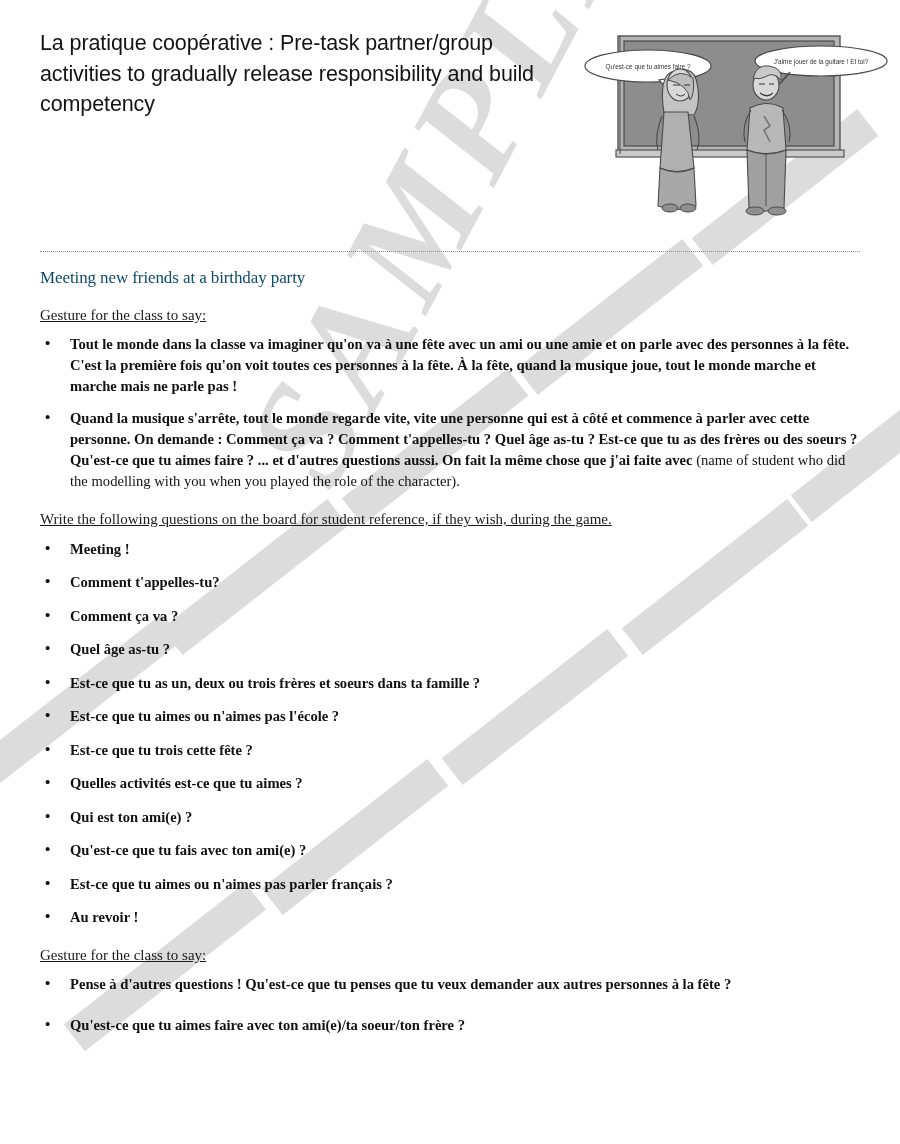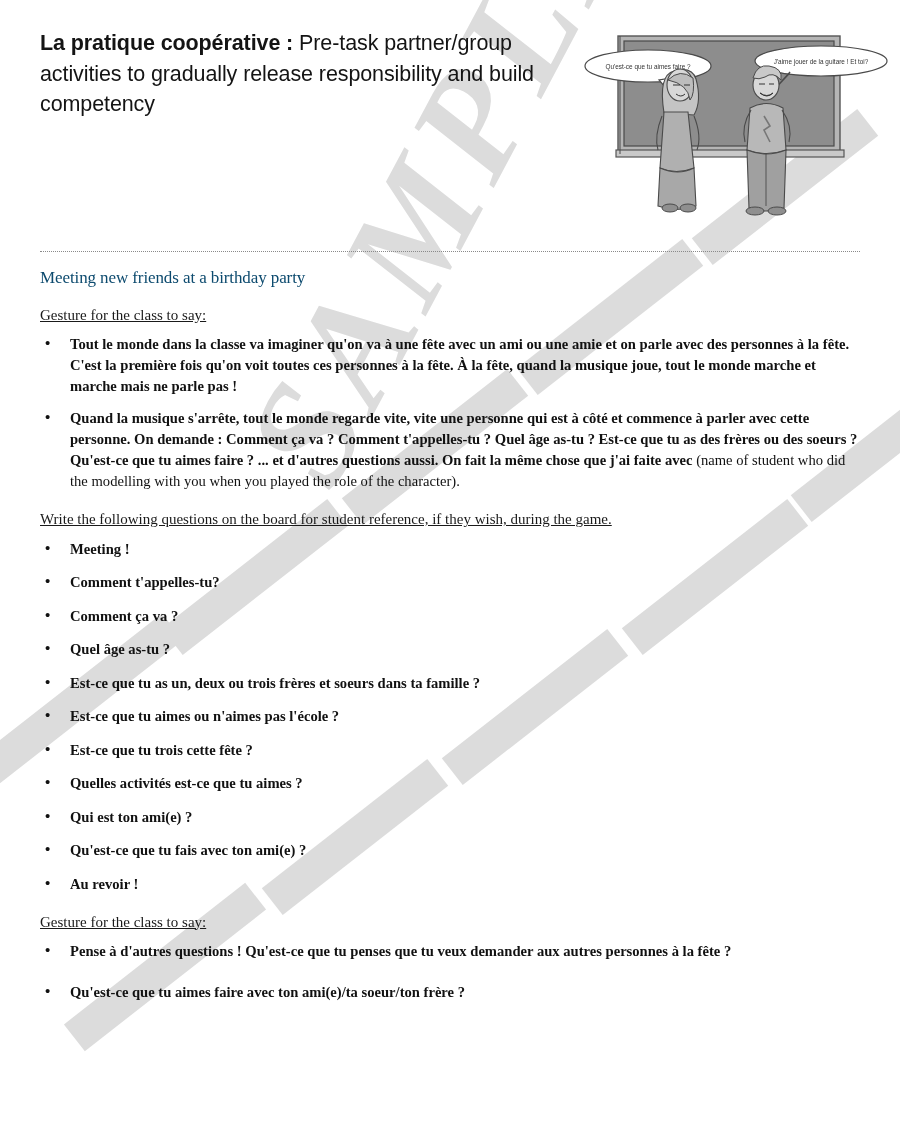--- a/index.html
+++ b/index.html
@@ -63,21 +63,21 @@
   h1.doc-title {
     font-family: "Liberation Sans", sans-serif;
     font-weight: normal;
     font-size: 21.5px;
     line-height: 1.42;
     margin: 0;
     color: #141414;
     letter-spacing: -0.1px;
   }
   h1.doc-title .lead {
-    font-weight: bold;
+    font-weight: normal;
   }
 
   .divider {
     margin: 18px 0 0 0;
     border: none;
     border-top: 1.5px dotted #8a8a8a;
     width: 100%;
   }
 
   h2.section-title {
@@ -230,20 +230,21 @@
     <li><span>Meeting !</span></li>
     <li><span>Comment t'appelles-tu?</span></li>
     <li><span>Comment ça va ?</span></li>
     <li><span>Quel âge as-tu ?</span></li>
     <li><span>Est-ce que tu as un, deux ou trois frères et soeurs dans ta famille ?</span></li>
     <li><span>Est-ce que tu aimes ou n'aimes pas l'école ?</span></li>
     <li><span>Est-ce que tu trois cette fête ?</span></li>
     <li><span>Quelles activités est-ce que tu aimes ?</span></li>
     <li><span>Qui est ton ami(e) ?</span></li>
     <li><span>Qu'est-ce que tu fais avec ton ami(e) ?</span></li>
+    <li><span>Est-ce que tu aimes ou n'aimes pas parler français ?</span></li>
     <li><span>Au revoir !</span></li>
   </ul>
 
   <p class="lead-line">Gesture for the class to say:</p>
   <ul class="bullets">
     <li><span>Pense à d'autres questions ! Qu'est-ce que tu penses que tu veux demander aux autres personnes à la fête ?</span></li>
   </ul>
 
   <ul class="bullets spaced">
     <li><span>Qu'est-ce que tu aimes faire avec ton ami(e)/ta soeur/ton frère ?</span></li>

